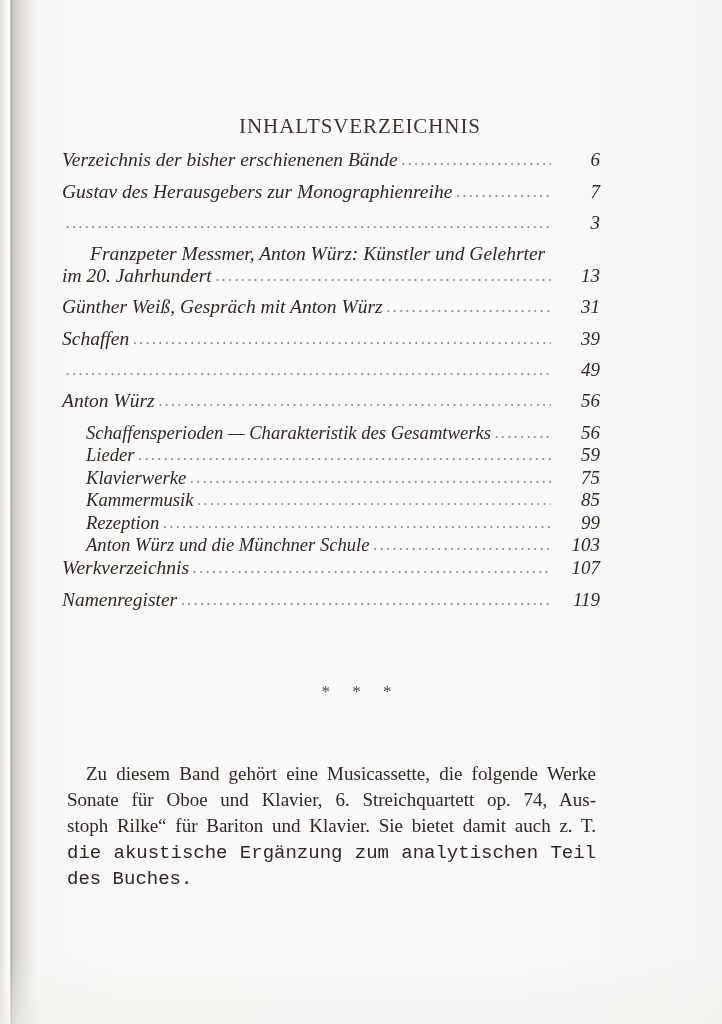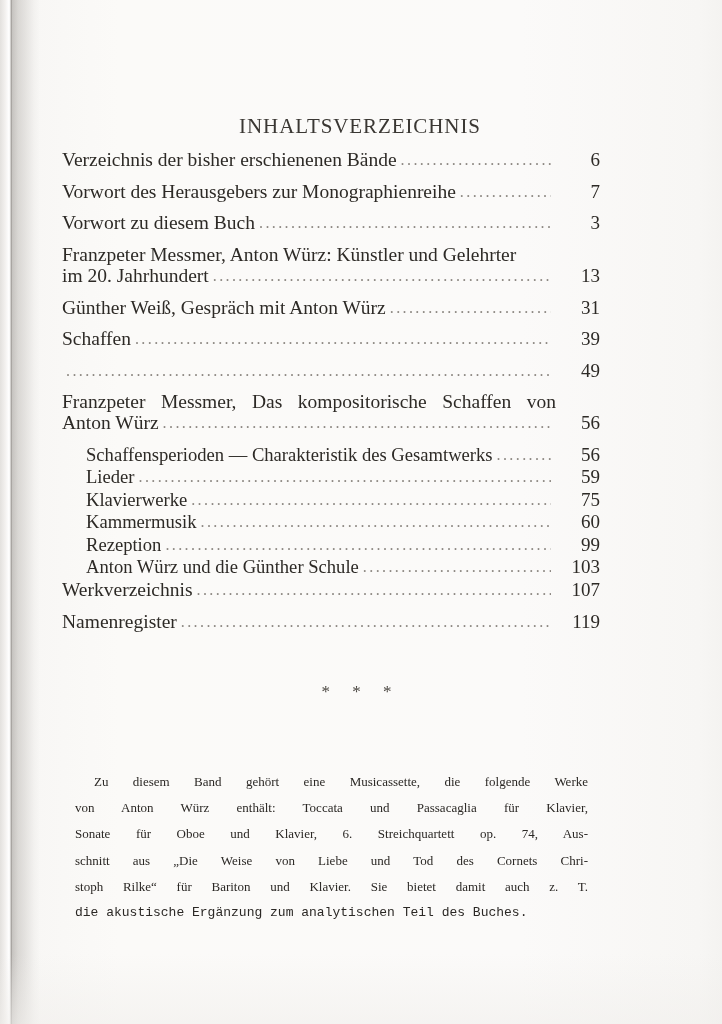--- a/index.html
+++ b/index.html
@@ -89,20 +89,21 @@
     position: absolute;
     top: 150px;
     left: 62px;
     width: 538px;
   }
   .toc-entry {
     position: relative;
     font-size: 19.5px;
     line-height: 1.0;
     color: #2d2a26;
+    font-style: italic;
   }
   .toc-entry.level-1 { margin-bottom: 12px; }
   .toc-entry.level-2 {
     padding-left: 24px;
     margin-bottom: 3px;
     font-size: 18.6px;
   }
 
   
   .toc-line {
@@ -133,20 +134,21 @@
   
   .toc-firstline {
     display: block;
     text-align: justify;
     text-align-last: justify;
     width: 494px;
     margin-bottom: 2px;
   }
   .toc-firstline.no-stretch {
     text-align-last: left;
+    margin-left: 28px;
   }
 
   
   .separator {
     position: absolute;
     top: 682px;
     left: 0;
     width: 722px;
     text-align: center;
     font-size: 17px;
@@ -155,22 +157,22 @@
   }
 
   
   .note-block {
     position: absolute;
     top: 757px;
     left: 63px;
     width: 537px;
   }
   .note-par {
-    margin: 12px;
-    font-size: 13px;
+    margin: 4px;
+    font-size: 19px;
     line-height: 26.2px;
     color: #2b2825;
     text-align: justify;
     text-align-last: left;
   }
   .note-par + .note-par { margin-top: 8px; }
   .note-par .ln {
     display: block;
     text-align: justify;
     text-align-last: justify;
@@ -198,28 +200,27 @@
   <div class="toc" id="toc-list">
       <div class="toc-entry level-1">
         <div class="toc-line">
           <span class="toc-title">Verzeichnis der bisher erschienenen Bände</span>
           <span class="toc-leader">......................................................................................................................</span>
           <span class="toc-page">6</span>
         </div>
       </div>
       <div class="toc-entry level-1">
         <div class="toc-line">
-          <span class="toc-title">Vorwort des Herausgebers zur Monographienreihe</span>
+          <span class="toc-title">Gustav des Herausgebers zur Monographienreihe</span>
           <span class="toc-leader">......................................................................................................................</span>
           <span class="toc-page">7</span>
         </div>
       </div>
       <div class="toc-entry level-1">
         <div class="toc-line">
-          <span class="toc-title">Vorwort zu diesem Buch</span>
           <span class="toc-leader">......................................................................................................................</span>
           <span class="toc-page">3</span>
         </div>
       </div>
       <div class="toc-entry level-1">
         <span class="toc-firstline no-stretch">Franzpeter Messmer, Anton Würz: Künstler und Gelehrter</span>
         <div class="toc-line">
           <span class="toc-title">im 20. Jahrhundert</span>
           <span class="toc-leader">......................................................................................................................</span>
           <span class="toc-page">13</span>
@@ -239,21 +240,20 @@
           <span class="toc-page">39</span>
         </div>
       </div>
       <div class="toc-entry level-1">
         <div class="toc-line">
           <span class="toc-leader">......................................................................................................................</span>
           <span class="toc-page">49</span>
         </div>
       </div>
       <div class="toc-entry level-1">
-        <span class="toc-firstline">Franzpeter Messmer, Das kompositorische Schaffen von</span>
         <div class="toc-line">
           <span class="toc-title">Anton Würz</span>
           <span class="toc-leader">......................................................................................................................</span>
           <span class="toc-page">56</span>
         </div>
       </div>
       <div class="toc-entry level-2">
         <div class="toc-line">
           <span class="toc-title">Schaffensperioden — Charakteristik des Gesamtwerks</span>
           <span class="toc-leader">......................................................................................................................</span>
@@ -271,33 +271,33 @@
         <div class="toc-line">
           <span class="toc-title">Klavierwerke</span>
           <span class="toc-leader">......................................................................................................................</span>
           <span class="toc-page">75</span>
         </div>
       </div>
       <div class="toc-entry level-2">
         <div class="toc-line">
           <span class="toc-title">Kammermusik</span>
           <span class="toc-leader">......................................................................................................................</span>
-          <span class="toc-page">60</span>
+          <span class="toc-page">85</span>
         </div>
       </div>
       <div class="toc-entry level-2">
         <div class="toc-line">
           <span class="toc-title">Rezeption</span>
           <span class="toc-leader">......................................................................................................................</span>
           <span class="toc-page">99</span>
         </div>
       </div>
       <div class="toc-entry level-2">
         <div class="toc-line">
-          <span class="toc-title">Anton Würz und die Günther Schule</span>
+          <span class="toc-title">Anton Würz und die Münchner Schule</span>
           <span class="toc-leader">......................................................................................................................</span>
           <span class="toc-page">103</span>
         </div>
       </div>
       <div class="toc-entry level-1">
         <div class="toc-line">
           <span class="toc-title">Werkverzeichnis</span>
           <span class="toc-leader">......................................................................................................................</span>
           <span class="toc-page">107</span>
         </div>
@@ -309,21 +309,19 @@
           <span class="toc-page">119</span>
         </div>
       </div>
     </div>
 
   <div class="separator">* * *</div>
 
   <div class="note-block" id="note-block">
       <p class="note-par">
         <span class="ln indent">Zu diesem Band gehört eine Musicassette, die folgende Werke</span>
-        <span class="ln">von Anton Würz enthält: Toccata und Passacaglia für Klavier,</span>
         <span class="ln">Sonate für Oboe und Klavier, 6. Streichquartett op. 74, Aus-</span>
-        <span class="ln">schnitt aus „Die Weise von Liebe und Tod des Cornets Chri-</span>
         <span class="ln">stoph Rilke“ für Bariton und Klavier. Sie bietet damit auch z. T.</span>
         <span class="ln last">die akustische Ergänzung zum analytischen Teil des Buches.</span>
       </p>
     </div>
 
 </div>
 
 </body></html>

